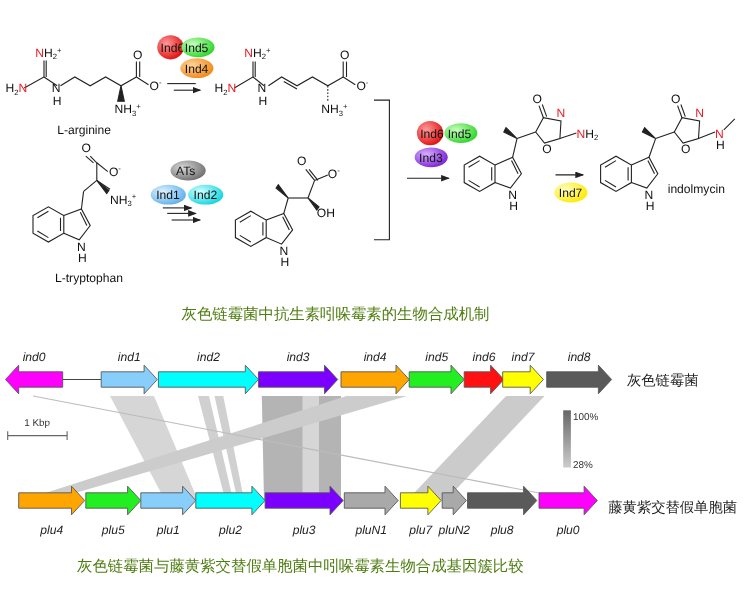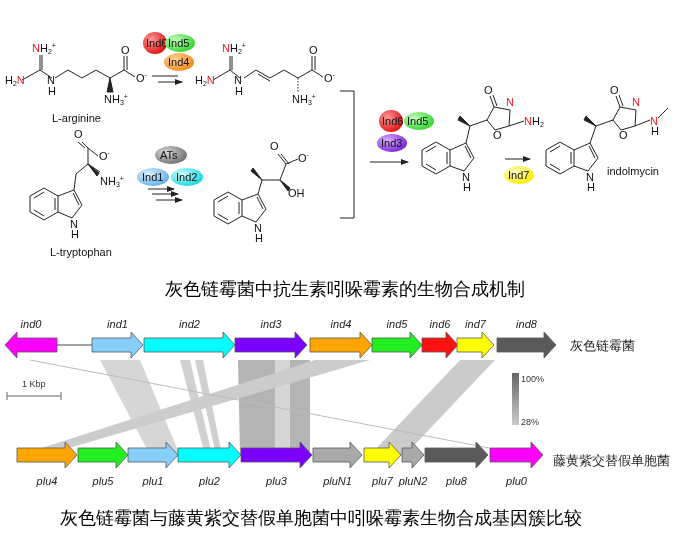--- a/index.html
+++ b/index.html
@@ -1,20 +1,20 @@
 <!DOCTYPE html>
 <html><head>
 <meta charset="utf-8">
 <style>
   html, body { margin:0; padding:0; background:#ffffff; }
   body { width:684px; height:537px; position:relative; overflow:hidden; font-family:"Liberation Sans", sans-serif; }
   svg { position:absolute; left:0; top:0; }
   .lbl { font-family:"Liberation Sans", sans-serif; font-size:11px; fill:#111; }
   .red { fill:#e8202a; }
-  .caption { position:absolute; font-family:"DejaVu Sans", sans-serif; font-size:18px; color:#000000; white-space:nowrap; }
+  .caption { position:absolute; font-family:"DejaVu Sans", sans-serif; font-size:14px; color:#4d7c0f; white-space:nowrap; }
   .cn { font-family:"DejaVu Sans", sans-serif; font-size:13px; fill:#222; }
   .gene { font-family:"Liberation Sans", sans-serif; font-style:italic; font-size:11px; fill:#222; }
   .enz { font-family:"Liberation Sans", sans-serif; font-size:11px; fill:#111; }
 </style>
 </head>
 <body>
 
 <svg width="684" height="537" viewBox="0 0 684 537">
   <defs>
     <radialGradient id="gRed" cx="35%" cy="35%" r="70%">
@@ -313,13 +313,13 @@
       <text class="gene" x="413" text-anchor="middle" y="485">pluN2</text>
       <polygon points="425,448 476,448 476,442 488,455 476,468 476,462 425,462" fill="#5a5a5a" stroke="#555" stroke-width="0.8"></polygon>
       <text class="gene" x="456.5" text-anchor="middle" y="485">plu8</text>
       <polygon points="490,448 531,448 531,442 543,455 531,468 531,462 490,462" fill="#ff00ff" stroke="#555" stroke-width="0.8"></polygon>
       <text class="gene" x="516.5" text-anchor="middle" y="485">plu0</text>
     </g>
   <text class="cn" x="553" y="465">藤黄紫交替假单胞菌</text>
 </svg>
 
 <div class="caption" style="left:165px; top:277px;">灰色链霉菌中抗生素吲哚霉素的生物合成机制</div>
-<div class="caption" style="left:60px; top:506px;">灰色链霉菌与藤黄紫交替假单胞菌中吲哚霉素生物合成基因簇比较</div>
+<div class="caption" style="left:70px; top:506px;">灰色链霉菌与藤黄紫交替假单胞菌中吲哚霉素生物合成基因簇比较</div>
 
 </body></html>

